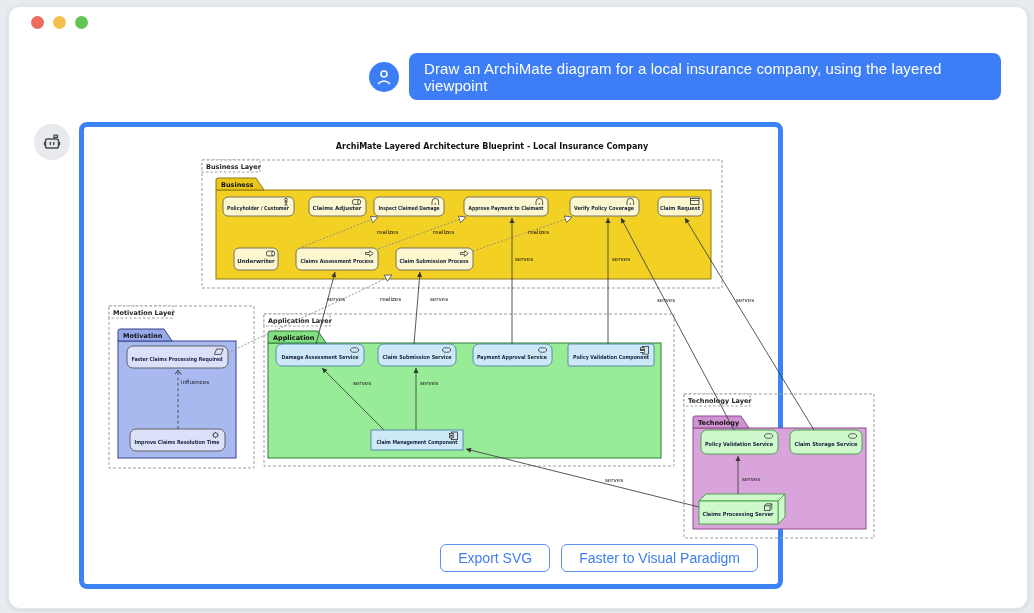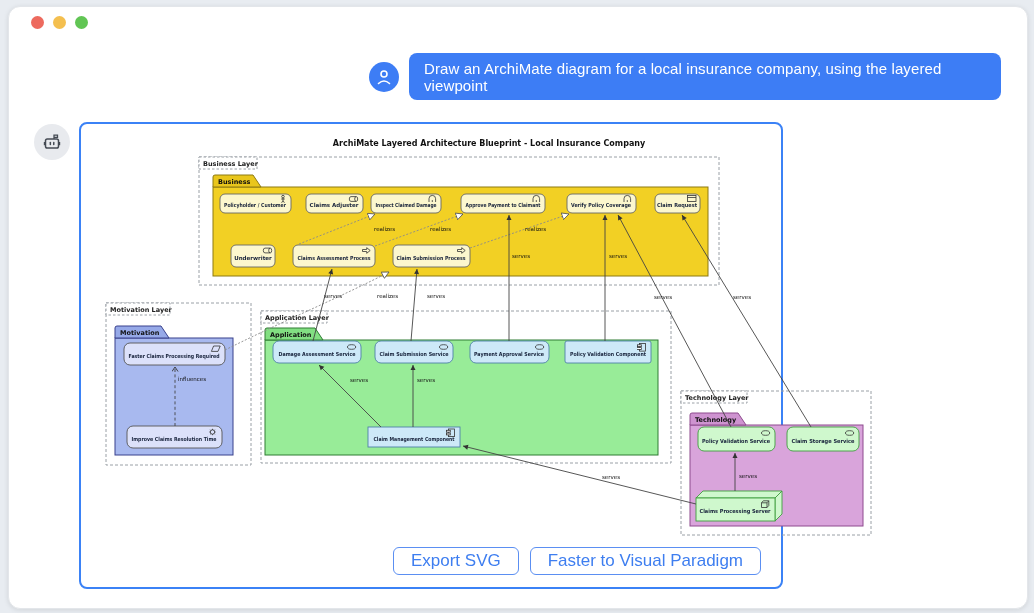--- a/index.html
+++ b/index.html
@@ -4,24 +4,24 @@
 <style>
   html,body{margin:0;padding:0;}
   body{width:1034px;height:613px;background:#e8ecf1;font-family:"Liberation Sans",sans-serif;position:relative;overflow:hidden;}
   .window{position:absolute;left:8px;top:6px;width:1018px;height:601px;background:#ffffff;border:1px solid #e3e6ea;border-radius:12px;box-shadow:0 1px 5px rgba(0,0,0,.10);}
   .titlebar{position:absolute;left:0;top:0;width:100%;height:30px;display:flex;align-items:center;padding-left:22px;gap:9px;box-sizing:border-box;}
   .tl{width:13px;height:13px;border-radius:50%;}
   .user-row{position:absolute;top:46px;right:26px;display:flex;align-items:center;gap:10px;}
   .user-avatar{width:30px;height:30px;border-radius:50%;background:#3d7df5;display:flex;align-items:center;justify-content:center;flex:none;}
   .user-bubble{width:592px;height:47px;box-sizing:border-box;background:#3d7df5;color:#fff;border-radius:8px;display:flex;align-items:center;padding:16px 15px;font-size:15px;letter-spacing:.1px;}
   .bot-avatar{position:absolute;left:25px;top:117px;width:36px;height:36px;border-radius:50%;background:#e8eaee;display:flex;align-items:center;justify-content:center;}
-  .canvas-panel{position:absolute;left:70px;top:115px;width:704px;height:467px;background:#fff;border:2px solid #3b82f6;border-radius:8px;box-sizing:border-box;}
+  .canvas-panel{position:absolute;left:70px;top:115px;width:704px;height:467px;background:#fff;border:5px solid #3b82f6;border-radius:8px;box-sizing:border-box;}
   .canvas-panel svg{display:block;}
   .actions{position:absolute;right:20px;bottom:12px;display:flex;gap:11px;}
-  .btn{height:28px;background:#fff;border:1px solid #5b8ff2;color:#3e7ef0;border-radius:6px;font-size:17px;font-family:"Liberation Sans",sans-serif;padding:0 17px;cursor:pointer;}
+  .btn{height:28px;background:#fff;border:1px solid #5b8ff2;color:#3e7ef0;border-radius:6px;font-size:14px;font-family:"Liberation Sans",sans-serif;padding:0 17px;cursor:pointer;}
   
   text{font-family:"DejaVu Sans",sans-serif;}
   .dg-title{font-size:8px;font-weight:700;fill:#111;}
   .layer-label{font-size:6.5px;font-weight:700;fill:#222;}
   .tab-label{font-size:6.5px;font-weight:700;fill:#101010;}
   .el-label{font-size:5.5px;font-weight:700;fill:#16213a;text-anchor:middle;}
   .rel-label{font-size:5.5px;fill:#111;}
   .layer-box{fill:none;stroke:#9aa0a6;stroke-width:1;stroke-dasharray:3,2;}
   .layer-tab{fill:#ffffff;stroke:#9aa0a6;stroke-width:1;stroke-dasharray:2.5,2;}
   .rel-serve{stroke:#444;stroke-width:0.9;fill:none;}

